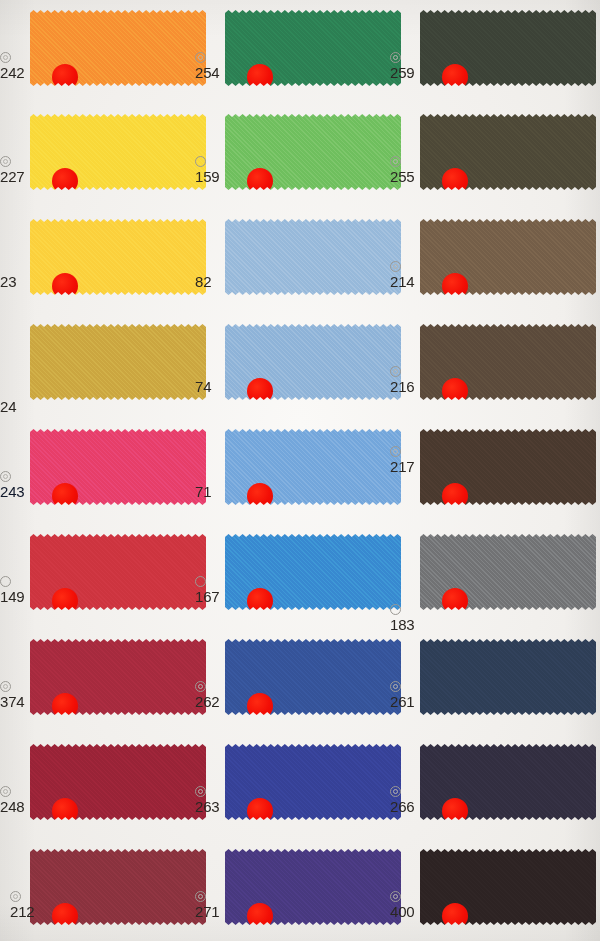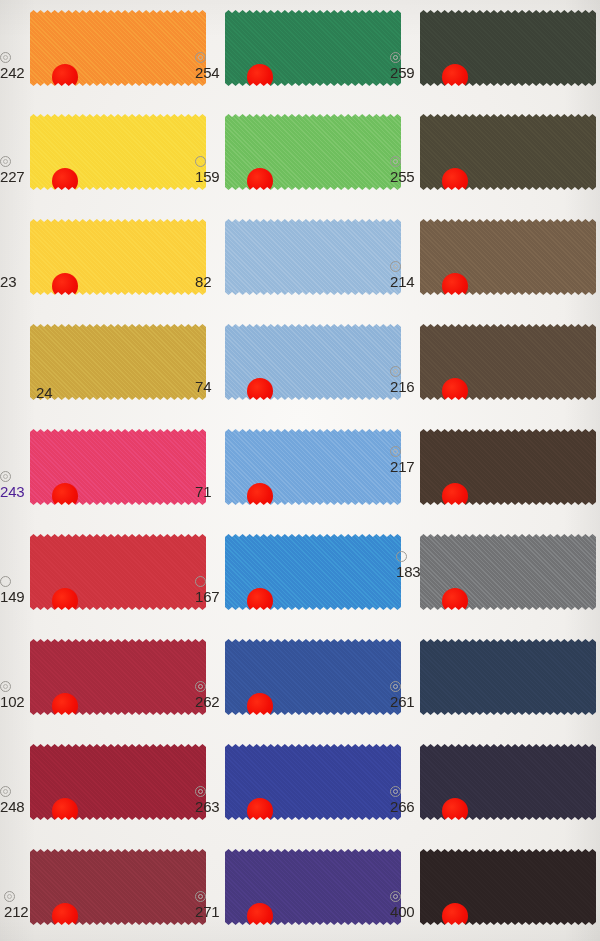--- a/index.html
+++ b/index.html
@@ -202,21 +202,21 @@
       </div>
       <div class="label" style="left: 390px; top: 261px;">
         <span class="ring dbl" style="border-color: rgb(155, 153, 148);"></span>
         <span class="num" style="color: rgb(42, 38, 34);">214</span>
       </div>
     </div>
     <div class="cell" style="left: 0px; top: 0px;">
       <div class="swatch" style="left: 30px; top: 324px; width: 176px; height: 76px; background: rgb(206, 170, 67);">
         <div class="weave"></div>
       </div>
-      <div class="label" style="left: 0px; top: 372px; margin-left: 36px;">
+      <div class="label" style="left: 0px; top: 386px;">
         <span class="ring none" style="border-color: rgb(155, 153, 148);"></span>
         <span class="num" style="color: rgb(42, 38, 34);">24</span>
       </div>
     </div>
     <div class="cell" style="left: 0px; top: 0px;">
       <div class="swatch" style="left: 225px; top: 324px; width: 176px; height: 76px; background: rgb(147, 183, 218);">
         <div class="weave"></div>
         <div class="dot" style="background: radial-gradient(circle at 38% 34%, rgb(255, 42, 18) 0%, rgb(242, 13, 5) 55%, rgb(224, 8, 0) 100%);"></div>
       </div>
       <div class="label" style="left: 195px; top: 366px;">
@@ -234,21 +234,21 @@
         <span class="num" style="color: rgb(42, 38, 34);">216</span>
       </div>
     </div>
     <div class="cell" style="left: 0px; top: 0px;">
       <div class="swatch" style="left: 30px; top: 429px; width: 176px; height: 76px; background: rgb(232, 65, 110);">
         <div class="weave"></div>
         <div class="dot" style="background: radial-gradient(circle at 38% 34%, rgb(255, 42, 18) 0%, rgb(242, 13, 5) 55%, rgb(224, 8, 0) 100%);"></div>
       </div>
       <div class="label" style="left: 0px; top: 471px;">
         <span class="ring dbl" style="border-color: rgb(155, 153, 148);"></span>
-        <span class="num" style="color: #4c1d95; text-align: center;">243</span>
+        <span class="num" style="color: #0f172a; text-align: center;">243</span>
       </div>
     </div>
     <div class="cell" style="left: 0px; top: 0px;">
       <div class="swatch" style="left: 225px; top: 429px; width: 176px; height: 76px; background: rgb(121, 170, 221);">
         <div class="weave"></div>
         <div class="dot" style="background: radial-gradient(circle at 38% 34%, rgb(255, 42, 18) 0%, rgb(242, 13, 5) 55%, rgb(224, 8, 0) 100%);"></div>
       </div>
       <div class="label" style="left: 195px; top: 471px;">
         <span class="ring none" style="border-color: rgb(155, 153, 148);"></span>
         <span class="num" style="color: rgb(42, 38, 34);">71</span>
@@ -282,33 +282,33 @@
       <div class="label" style="left: 195px; top: 576px;">
         <span class="ring " style="border-color: rgb(155, 153, 148);"></span>
         <span class="num" style="color: rgb(42, 38, 34);">167</span>
       </div>
     </div>
     <div class="cell" style="left: 0px; top: 0px;">
       <div class="swatch" style="left: 420px; top: 534px; width: 176px; height: 76px; background: rgb(118, 120, 122);">
         <div class="weave"></div>
         <div class="dot" style="background: radial-gradient(circle at 38% 34%, rgb(255, 42, 18) 0%, rgb(242, 13, 5) 55%, rgb(224, 8, 0) 100%);"></div>
       </div>
-      <div class="label" style="left: 390px; top: 551px; margin-left: 6px;">
+      <div class="label" style="left: 390px; top: 604px;">
         <span class="ring " style="border-color: rgb(155, 153, 148);"></span>
         <span class="num" style="color: rgb(42, 38, 34);">183</span>
       </div>
     </div>
     <div class="cell" style="left: 0px; top: 0px;">
       <div class="swatch dark" style="left: 30px; top: 639px; width: 176px; height: 76px; background: rgb(169, 43, 63);">
         <div class="weave"></div>
         <div class="dot" style="background: radial-gradient(circle at 38% 34%, rgb(255, 42, 18) 0%, rgb(242, 13, 5) 55%, rgb(224, 8, 0) 100%);"></div>
       </div>
       <div class="label" style="left: 0px; top: 681px;">
         <span class="ring dbl" style="border-color: rgb(155, 153, 148);"></span>
-        <span class="num" style="color: rgb(42, 38, 34);">102</span>
+        <span class="num" style="color: rgb(42, 38, 34);">374</span>
       </div>
     </div>
     <div class="cell" style="left: 0px; top: 0px;">
       <div class="swatch dark" style="left: 225px; top: 639px; width: 176px; height: 76px; background: rgb(54, 85, 156);">
         <div class="weave"></div>
         <div class="dot" style="background: radial-gradient(circle at 38% 34%, rgb(255, 42, 18) 0%, rgb(242, 13, 5) 55%, rgb(224, 8, 0) 100%);"></div>
       </div>
       <div class="label" style="left: 195px; top: 681px;">
         <span class="ring dbl" style="border-color: rgb(155, 153, 148);"></span>
         <span class="num" style="color: rgb(42, 38, 34);">262</span>
@@ -351,21 +351,21 @@
       <div class="label" style="left: 390px; top: 786px;">
         <span class="ring dbl" style="border-color: rgb(155, 153, 148);"></span>
         <span class="num" style="color: rgb(42, 38, 34);">266</span>
       </div>
     </div>
     <div class="cell" style="left: 0px; top: 0px;">
       <div class="swatch dark" style="left: 30px; top: 849px; width: 176px; height: 76px; background: rgb(141, 51, 64);">
         <div class="weave"></div>
         <div class="dot" style="background: radial-gradient(circle at 38% 34%, rgb(255, 42, 18) 0%, rgb(242, 13, 5) 55%, rgb(224, 8, 0) 100%);"></div>
       </div>
-      <div class="label" style="left: 4px; top: 891px;">
+      <div class="label" style="left: 10px; top: 891px;">
         <span class="ring dbl" style="border-color: rgb(155, 153, 148);"></span>
         <span class="num" style="color: rgb(42, 38, 34);">212</span>
       </div>
     </div>
     <div class="cell" style="left: 0px; top: 0px;">
       <div class="swatch dark" style="left: 225px; top: 849px; width: 176px; height: 76px; background: rgb(74, 58, 130);">
         <div class="weave"></div>
         <div class="dot" style="background: radial-gradient(circle at 38% 34%, rgb(255, 42, 18) 0%, rgb(242, 13, 5) 55%, rgb(224, 8, 0) 100%);"></div>
       </div>
       <div class="label" style="left: 195px; top: 891px;">

